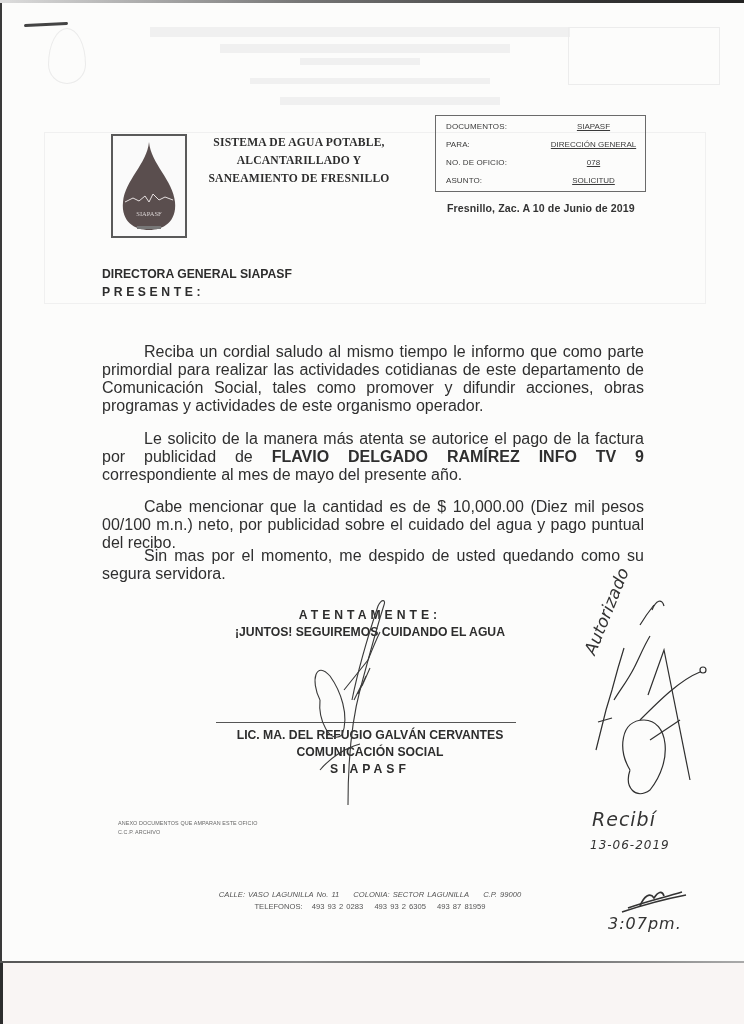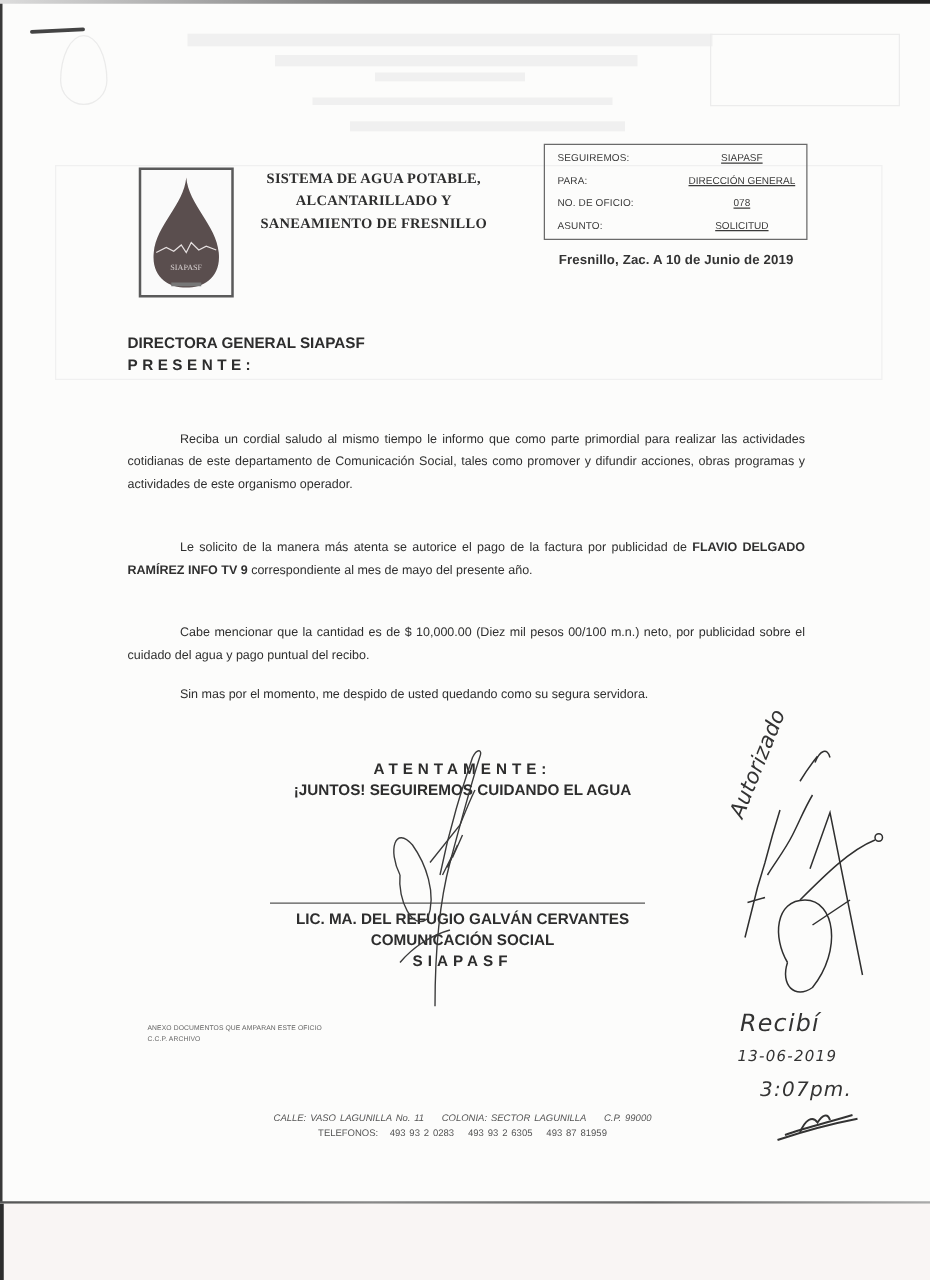--- a/index.html
+++ b/index.html
@@ -78,21 +78,21 @@
 
   
   .addressee {
     position: absolute; left: 102px; top: 265px; font-size: 12.2px;
     line-height: 18px; color: #2d2d2d; font-weight: bold;
   }
   .addressee .presente { letter-spacing: 3.6px; }
 
   
   .para {
-    position: absolute; left: 102px; width: 542px; font-size: 10px;
+    position: absolute; left: 102px; width: 542px; font-size: 16px;
     line-height: 18px; color: #2f2f2f; text-align: justify;
   }
   .para .indent { display: inline-block; width: 42px; }
   .p1 { top: 343px; }
   .p2 { top: 430px; }
   .p3 { top: 498px; }
   .p4 { top: 547px; }
   .bold { font-weight: bold; }
 
   
@@ -117,21 +117,21 @@
     line-height: 9px; color: #666; letter-spacing: .1px;
   }
 
   
   .hand {
     position: absolute; font-family: "DejaVu Sans", sans-serif; color: #333;
     font-style: italic;
   }
   .hand-recv { left: 592px; top: 808px; font-size: 19px; letter-spacing: 1px; }
   .hand-date { left: 590px; top: 838px; font-size: 12px; letter-spacing: 1px; }
-  .hand-time { left: 608px; top: 862px; font-size: 16px; letter-spacing: 1px; }
+  .hand-time { left: 608px; top: 914px; font-size: 16px; letter-spacing: 1px; }
 
   
   .footer {
     position: absolute; left: 180px; width: 380px; text-align: center;
     font-size: 7.6px; color: #555; line-height: 12px;
   }
   .footer-1 { top: 889px; word-spacing: 1px; font-style: italic; }
   .footer-2 { top: 901px; word-spacing: 1px; }
   .gap { display: inline-block; width: 14px; }
 </style>
@@ -161,21 +161,21 @@
 </div>
 
 <div class="org-name">
   <div>SISTEMA DE AGUA POTABLE,</div>
   <div>ALCANTARILLADO Y</div>
   <div>SANEAMIENTO DE FRESNILLO</div>
 </div>
 
 <div class="memo-box">
   <div class="memo-row" style="top:6px;">
-    <span class="memo-label">SEGUIREMOS:</span>
+    <span class="memo-label">DOCUMENTOS:</span>
     <span class="memo-value">SIAPASF</span>
   </div>
   <div class="memo-row" style="top:24px;">
     <span class="memo-label">PARA:</span>
     <span class="memo-value">DIRECCIÓN GENERAL</span>
   </div>
   <div class="memo-row" style="top:42px;">
     <span class="memo-label">NO. DE OFICIO:</span>
     <span class="memo-value">078</span>
   </div>

